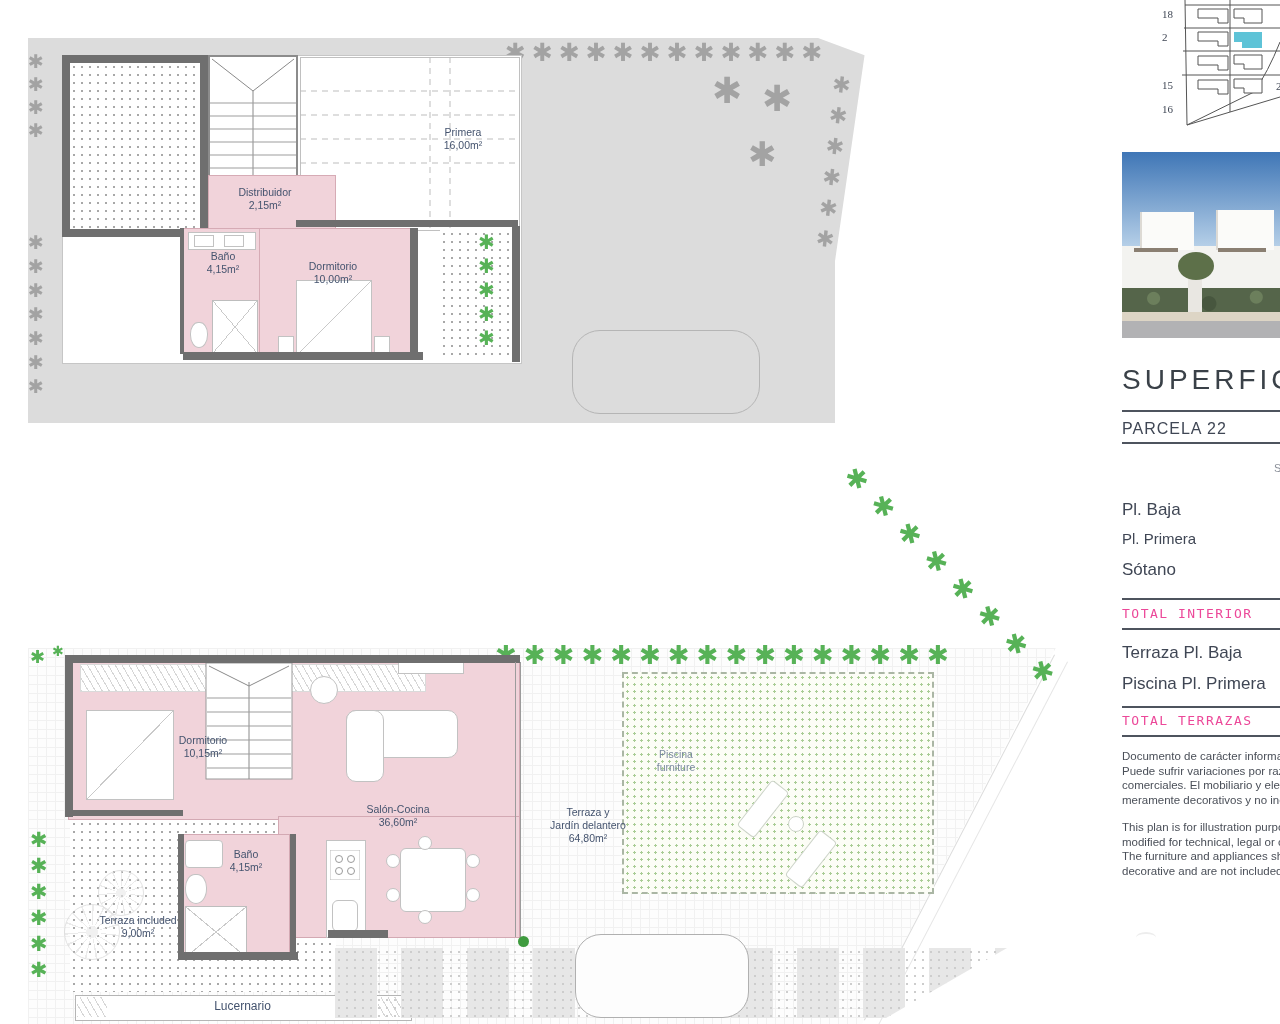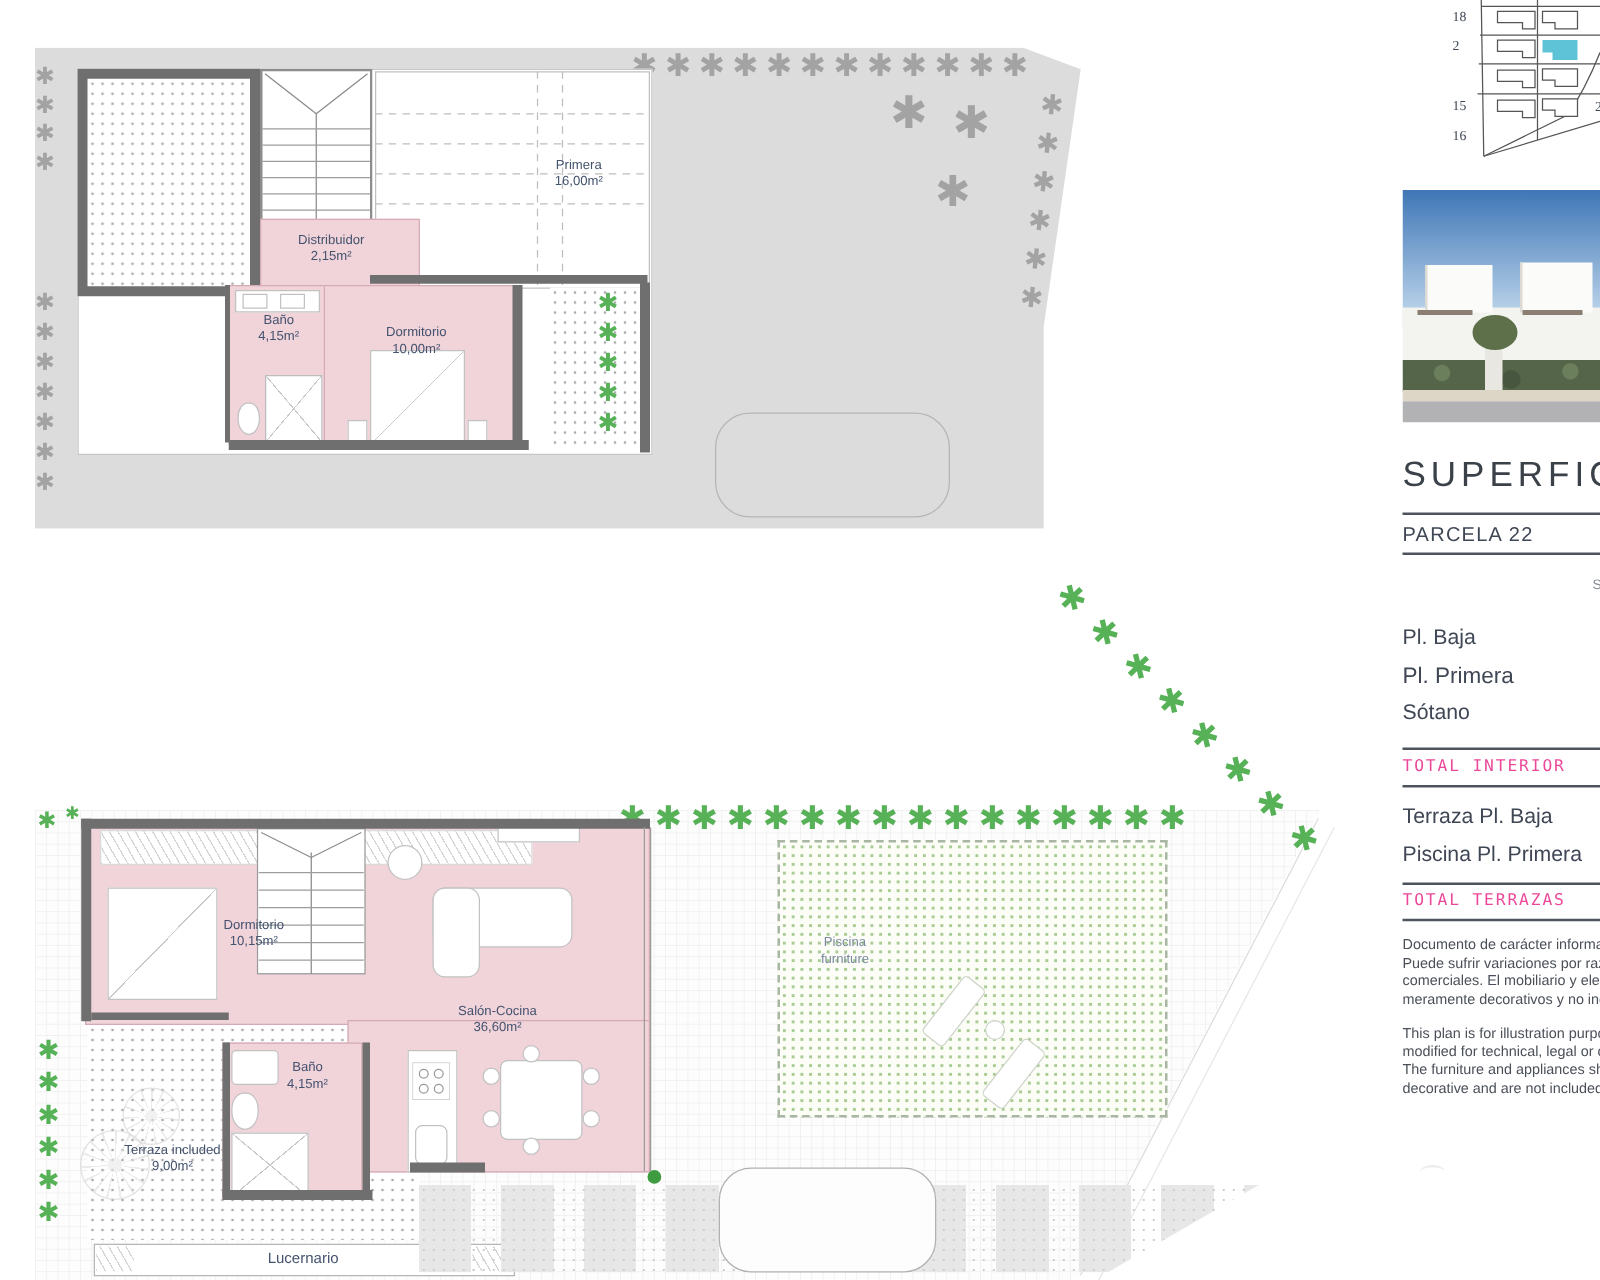--- a/index.html
+++ b/index.html
@@ -307,20 +307,25 @@
 
     <div class="abs gdots" style="left:594px;top:24px;width:312px;height:222px;border:2px dashed #aab6a4;box-sizing:border-box;"></div>
     <div class="abs lbl" style="left:600px;top:100px;width:96px;color:#7b8aa0;">
       <span>Piscina</span>
         <span>furniture</span>
     </div>
     <div class="abs lounger" style="left:724px;top:132px;width:20px;height:56px;transform:rotate(38deg);"></div>
     <div class="abs lounger" style="left:772px;top:182px;width:20px;height:56px;transform:rotate(38deg);"></div>
     <div class="abs white-box" style="left:760px;top:168px;width:14px;height:14px;border-radius:50%;border-color:#cdd4c9;"></div>
 
+    <div class="abs lbl" style="left:490px;top:158px;width:140px;">
+      <span>Terraza y</span>
+        <span>Jardín delantero</span>
+        <span>64,80m²</span>
+    </div>
 
     <div class="abs" style="left:47px;top:347px;width:335px;height:24px;background:#fff;border:1px solid #b5b5b5;"></div>
     <div class="abs hatch" style="left:49px;top:349px;width:30px;height:20px;"></div>
     <div class="abs hatch" style="left:350px;top:349px;width:30px;height:20px;"></div>
     <div class="abs lbl" style="left:47px;top:352px;width:335px;font-size:12px;">Lucernario</div>
 
     <div class="abs" style="left:307px;top:300px;width:672px;height:70px;
          background-image:radial-gradient(#cdcdcd 1px,transparent 1.2px),repeating-linear-gradient(90deg,#e7e7e7 0 42px,rgba(0,0,0,0) 42px 66px);
          background-size:8px 8px,auto;clip-path:polygon(0 0,100% 0,82% 100%,0 100%);"></div>
 
@@ -374,21 +379,21 @@
     <div class="abs" style="left:0;top:169px;width:158px;height:17px;background:#b2b2b4;"></div>
   </div>
 
   <div class="abs clip" style="left:1122px;top:364px;width:158px;height:36px;font-size:28px;letter-spacing:4px;color:#3a4148;">SUPERFICI</div>
   <div class="abs rule" style="left:1122px;top:410px;width:158px;"></div>
   <div class="abs sidebar-txt" style="left:1122px;top:420px;font-size:16px;letter-spacing:1px;">PARCELA 22</div>
   <div class="abs rule" style="left:1122px;top:442px;width:158px;"></div>
   <div class="abs" style="left:1274px;top:462px;font-size:11px;color:#8a8f98;">S</div>
 
   <div class="abs sidebar-txt" style="left:1122px;top:500px;font-size:17px;">Pl. Baja</div>
-  <div class="abs sidebar-txt" style="left:1122px;top:530px;font-size:18px;">Pl. Primera</div>
+  <div class="abs sidebar-txt" style="left:1122px;top:530px;font-size:15px;">Pl. Primera</div>
   <div class="abs sidebar-txt" style="left:1122px;top:560px;font-size:17px;">Sótano</div>
 
   <div class="abs rule" style="left:1122px;top:598px;width:158px;height:1.5px;"></div>
   <div class="abs mono-head" style="left:1122px;top:606px;">TOTAL INTERIOR</div>
   <div class="abs rule" style="left:1122px;top:628px;width:158px;height:1.5px;"></div>
 
   <div class="abs sidebar-txt" style="left:1122px;top:643px;font-size:17px;">Terraza Pl. Baja</div>
   <div class="abs sidebar-txt" style="left:1122px;top:674px;font-size:17px;">Piscina Pl. Primera</div>
 
   <div class="abs rule" style="left:1122px;top:706px;width:158px;height:1.5px;"></div>

